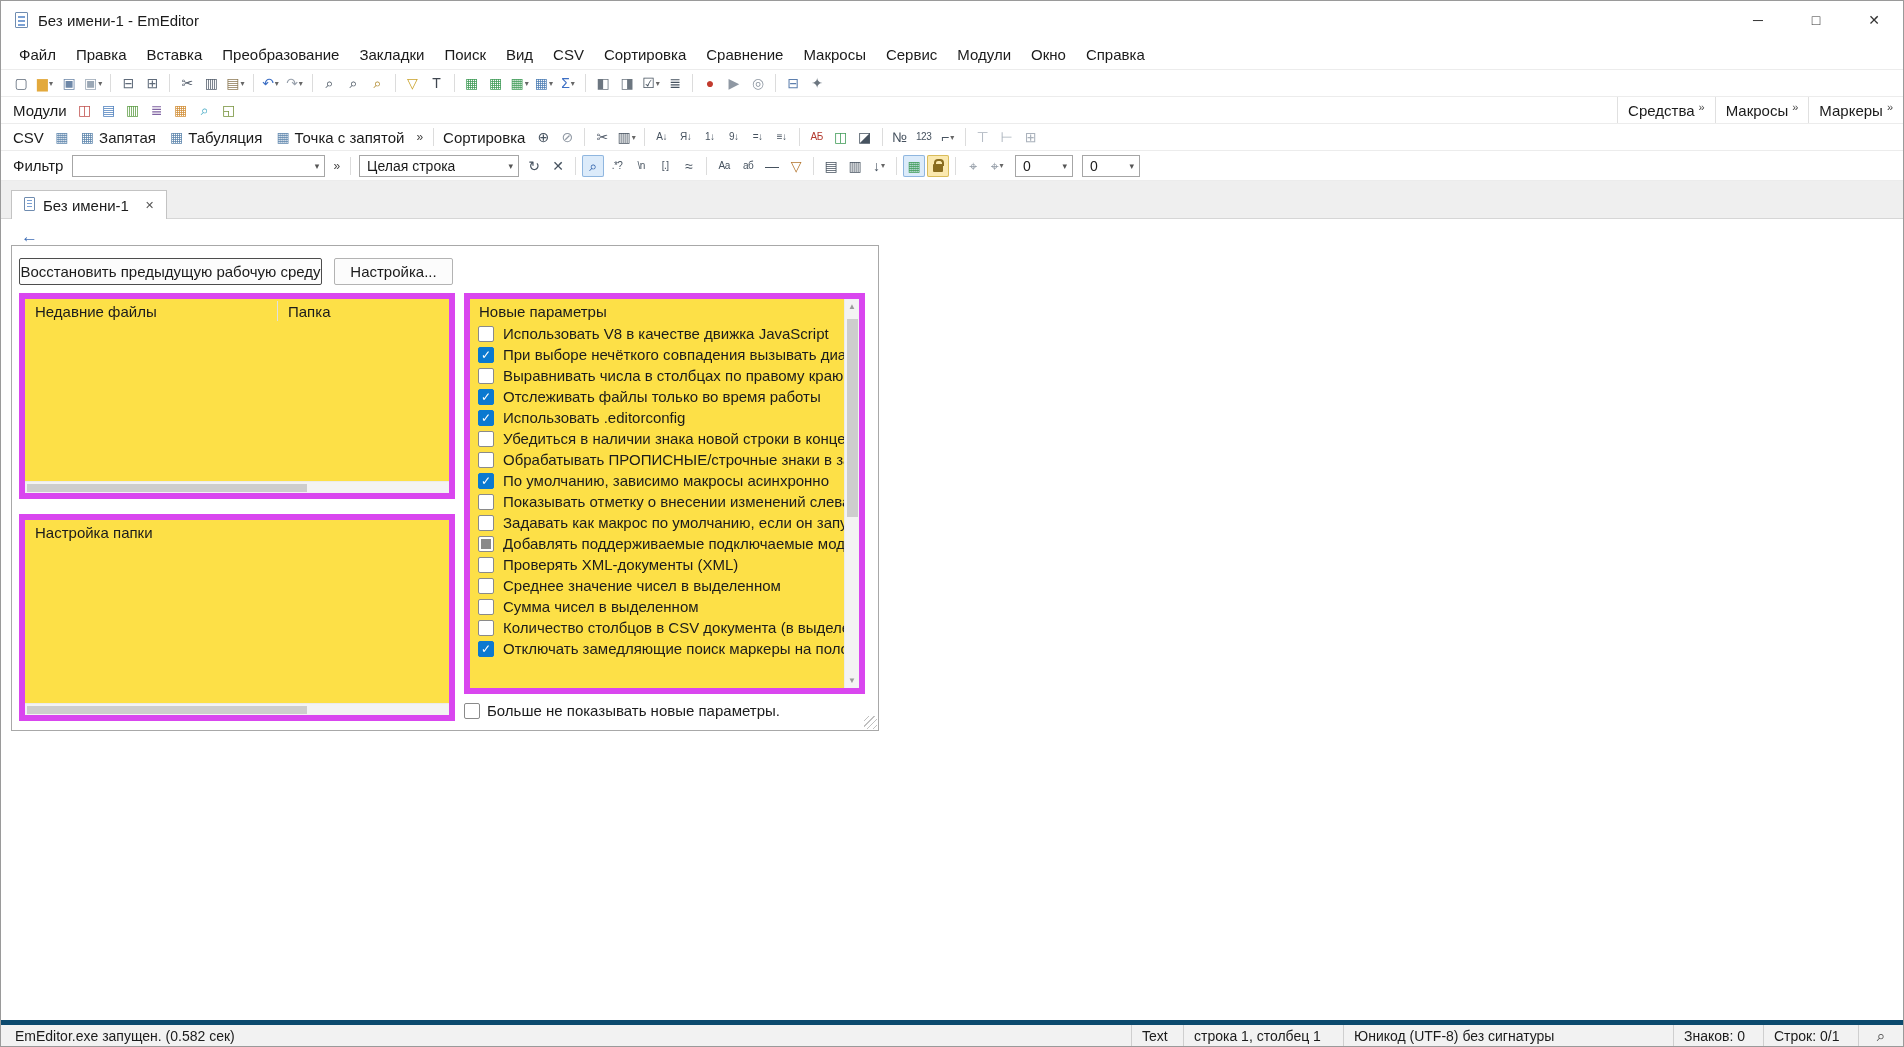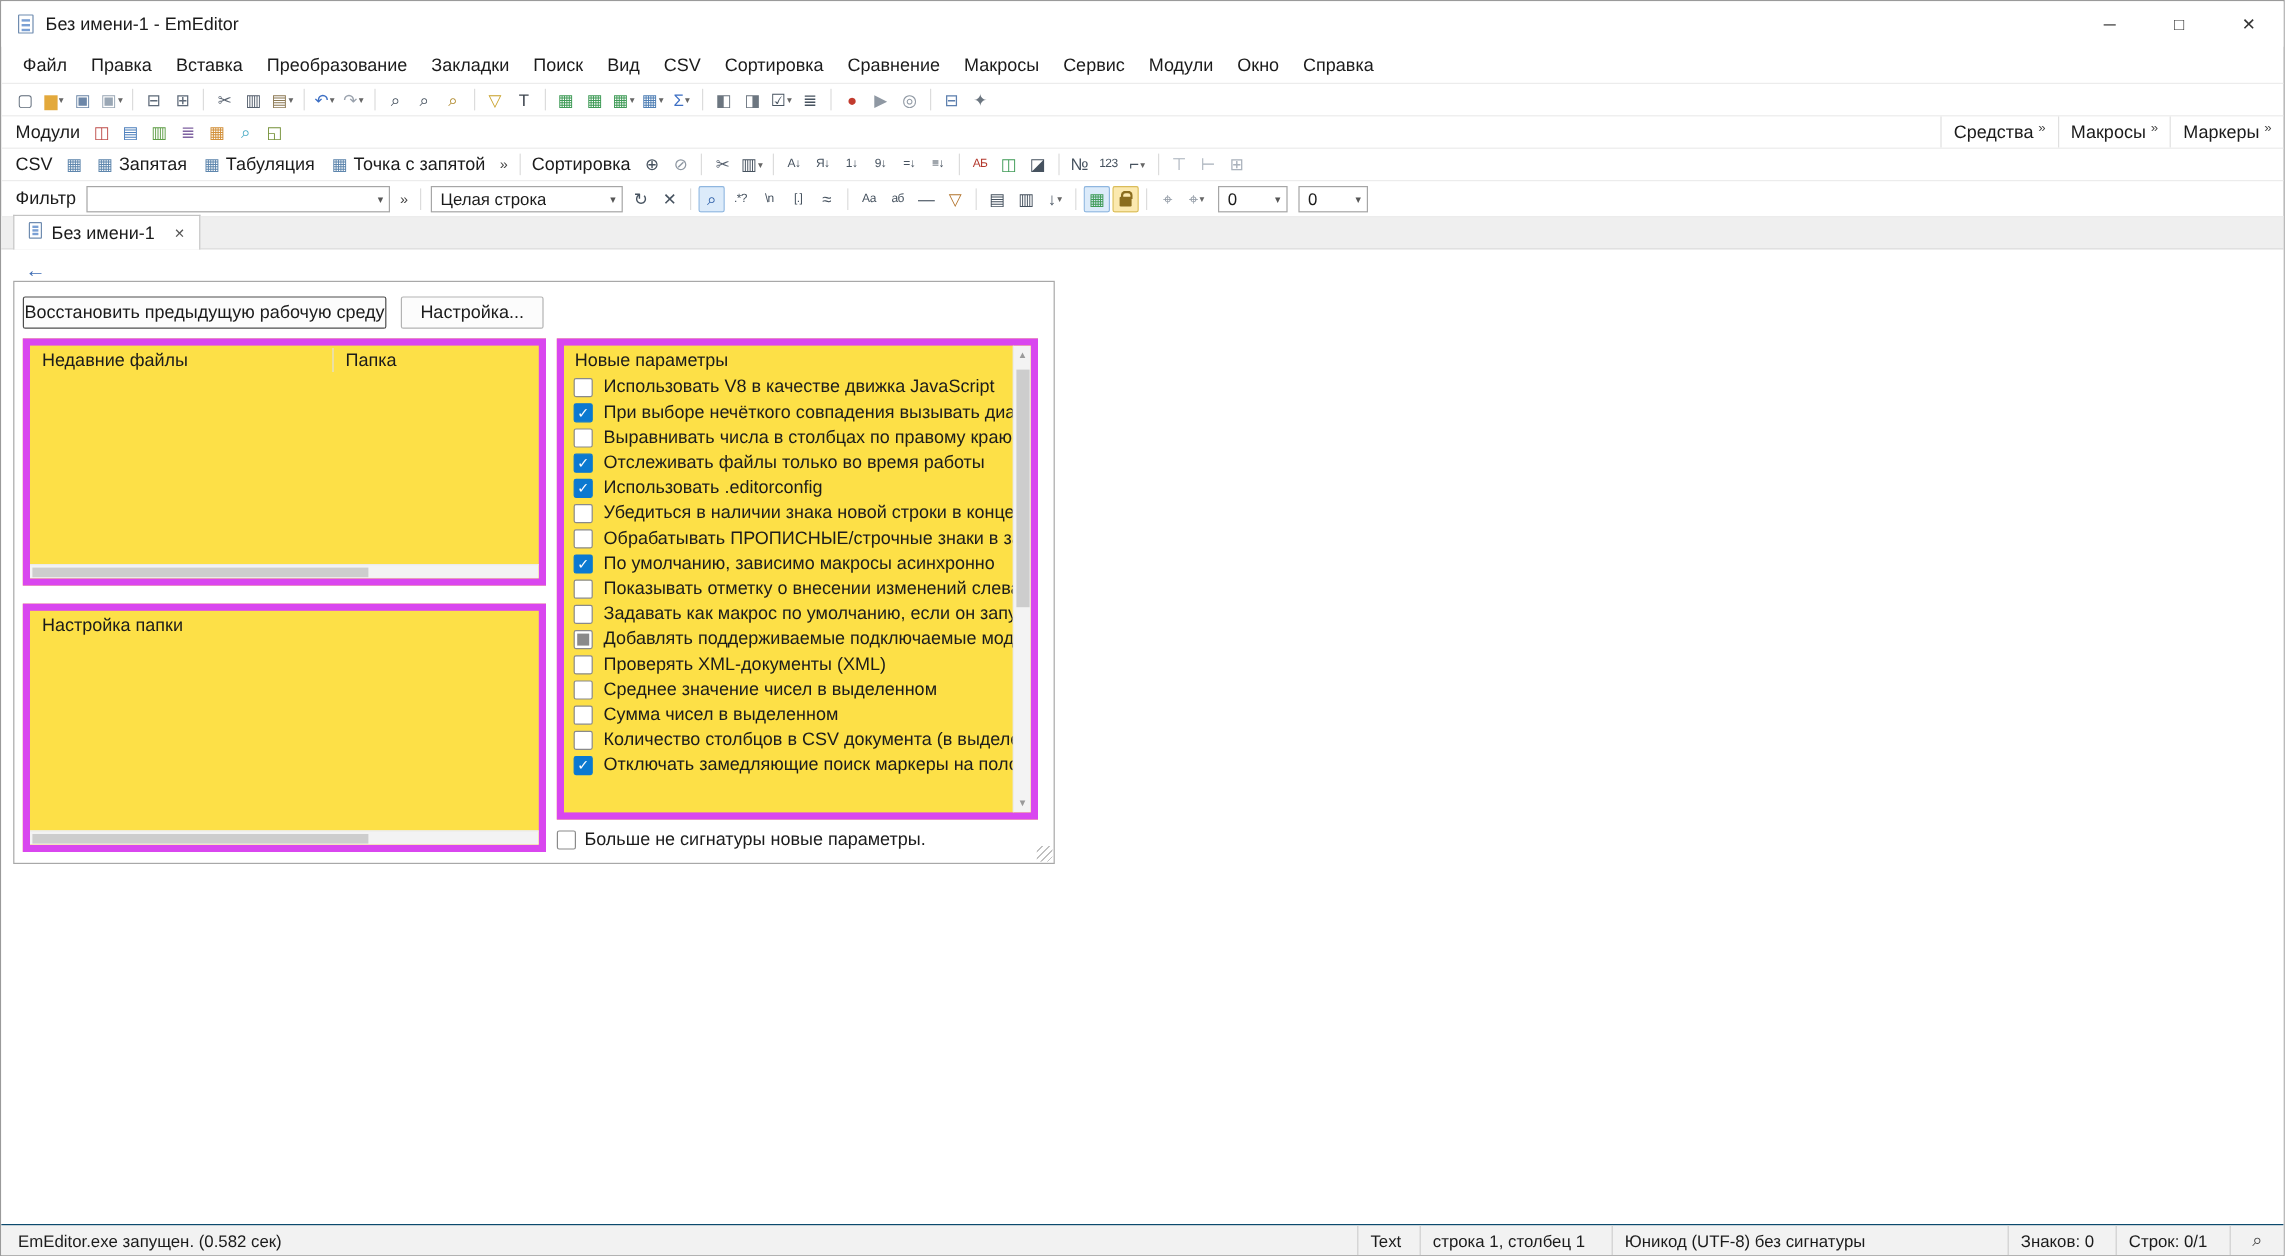--- a/index.html
+++ b/index.html
@@ -50,21 +50,21 @@
   .csv-mode { display:inline-flex; align-items:center; gap:5px; padding:0 7px; font-size:15px; height:22px; white-space:nowrap; }
   .combo { display:inline-flex; align-items:center; justify-content:space-between; background:#fff; border:1px solid #a6a6a6;
            height:22px; padding:0 5px 0 7px; font-size:14px; margin:0 3px; }
   .filter-combo { width:253px; }
   .match-combo { width:160px; }
   .num-combo { width:58px; margin-left:6px; }
   .combo-value { white-space:nowrap; overflow:hidden; }
   .combo-caret { font-size:9px; color:#555; margin-left:6px; }
 
   
-  .tabbar { height:28px; background:#efefef; border-bottom:1px solid #d6d6d6; border-top:1px solid #ececec;
+  .tabbar { height:39px; background:#efefef; border-bottom:1px solid #d6d6d6; border-top:1px solid #ececec;
             display:flex; align-items:flex-end; padding-left:10px; flex:0 0 auto; }
   .tab { height:29px; background:#fff; border:1px solid #c3c3c3; border-bottom:none; display:flex; align-items:center;
          padding:0 12px; gap:8px; font-size:15px; position:relative; z-index:2; margin-bottom:-1px; }
   .tab-close { font-size:11px; color:#555; margin-left:8px; }
 
   
   .content { flex:1 1 auto; background:#fff; position:relative; overflow:hidden; }
   .back-arrow { position:absolute; left:20px; top:8px; font-size:17px; color:#3e6db5; }
   .welcome-panel { position:absolute; left:10px; top:26px; width:868px; height:486px; border:1px solid #a8a8a8; background:#fff; }
   .btn { position:absolute; top:12px; height:27px; background:#fcfcfc; border:1px solid #b3b3b3; border-radius:2px;
@@ -92,21 +92,21 @@
   .vscroll { position:absolute; top:0; right:0; bottom:0; width:15px; background:#f3f3f3; border-left:1px solid #ebebeb; }
   .varrow { position:absolute; left:0; right:0; text-align:center; font-size:8px; color:#9a9a9a; }
   .varrow.up { top:3px; }
   .varrow.down { bottom:3px; }
   .vthumb { position:absolute; left:2px; width:11px; top:20px; height:198px; background:#cdcdcd; display:block; }
   .dont-show { position:absolute; left:452px; top:456px; display:flex; align-items:center; gap:7px; font-size:15px; }
   .grip { position:absolute; right:1px; bottom:1px; width:13px; height:13px;
           background:repeating-linear-gradient(135deg, transparent 0 3px, #c0c0c0 3px 4px); }
 
   
-  .statusbar { height:26px; background:#f2f2f2; border-top:1px solid #0c4a6e; display:flex; align-items:center; font-size:14px; flex:0 0 auto; }
+  .statusbar { height:26px; background:#f2f2f2; border-top:5px solid #0c4a6e; display:flex; align-items:center; font-size:14px; flex:0 0 auto; }
   .status-message { padding-left:14px; flex:1; white-space:nowrap; }
   .status-segments { display:flex; height:100%; }
   .status-seg { display:flex; align-items:center; padding:0 10px; border-left:1px solid #cfcfcf; height:100%; white-space:nowrap; overflow:hidden; }
   .status-zoom { width:45px; display:flex; align-items:center; justify-content:center; border-left:1px solid #cfcfcf; height:100%; font-size:15px; color:#444; }
 </style>
 </head>
 <body>
 
 <div class="window">
 
@@ -572,21 +572,21 @@
           </div>
         <div class="vscroll">
           <span class="varrow up">▲</span>
           <span class="vthumb"></span>
           <span class="varrow down">▼</span>
         </div>
       </div>
 
       <div class="dont-show">
         <span class="cb unchecked"></span>
-        <span class="opt-label">Больше не сигнатуры новые параметры.</span>
+        <span class="opt-label">Больше не показывать новые параметры.</span>
       </div>
 
       <span class="grip"></span>
     </div>
   </div>
 
   <div class="statusbar">
     <span class="status-message">EmEditor.exe запущен. (0.582 сек)</span>
     <span class="status-segments">
         <div class="status-seg" style="width: 52px;">Text</div>

